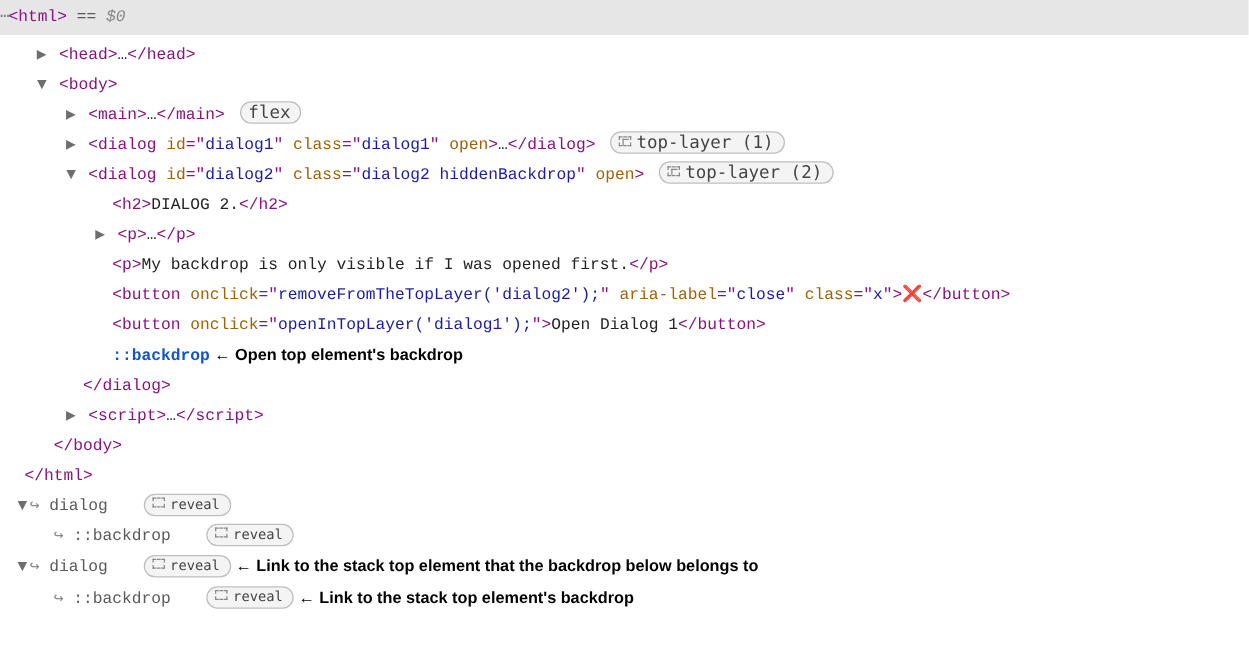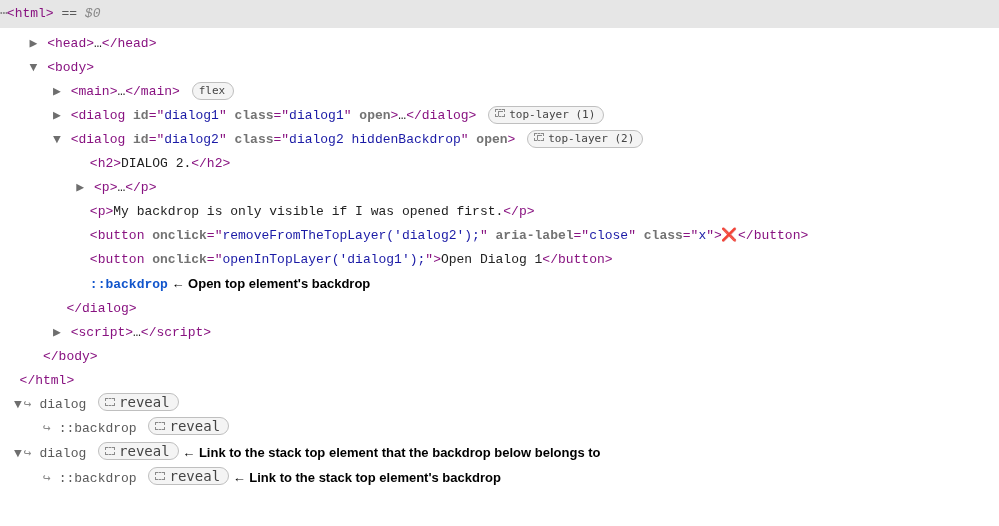--- a/index.html
+++ b/index.html
@@ -23,30 +23,30 @@
   .line { white-space: pre; }
   .arrow {
     display: inline-block;
     width: 12px;
     text-align: center;
     color: #6e6e6e;
     cursor: pointer;
     user-select: none;
   }
   .tag   { color: #881280; margin-top: 36px; }   
-  .attr  { color: #737373; font-weight: bold; }   
+  .attr  { color: #a16207; }   
   .val   { color: #1a1aa6; }   
   .txt   { color: #222; }      
   .pseudo{ color: #1155cc; font-weight: 600;}
   .eq0 { color: #888; font-style: italic; }
   .anno { font-family: -apple-system, Helvetica, Arial, sans-serif; font-weight: 700; color: #000; }
   .badge {
     display: inline-block;
     font-family: Menlo, Consolas, monospace;
-    font-size: 11px;
+    font-size: 14px;
     line-height: 14px;
     padding: 1px 8px 1px 6px;
     border: 1px solid #bfbfbf;
     border-radius: 10px;
     background: #f4f4f4;
     color: #444;
     vertical-align: 1px;
     margin-left: 4px;
   }
   .badge .dragicon {
@@ -60,28 +60,28 @@
   .badge .dragicon::after{
     content:"";
     position:absolute; left:2px; top:1px;
     width:4px; height:4px;
     border-left:1px solid #8a8a8a;
     border-top:1px solid #8a8a8a;
   }
   .revealbadge {
     display:inline-block;
     font-family: Menlo, Consolas, monospace;
-    font-size:14px;
+    font-size:11px;
     line-height:14px;
     padding:1px 8px 1px 6px;
     border:1px solid #bfbfbf;
     border-radius:10px;
     background:#f4f4f4;
     color:#444;
-    margin-left:4px;
+    margin-left:21px;
     vertical-align:1px;
   }
   .revealbadge .dragicon {
     display:inline-block;
     width:10px; height:8px;
     border:1px dashed #8a8a8a;
     vertical-align:1px;
     margin-right:4px;
     position:relative;
   }

